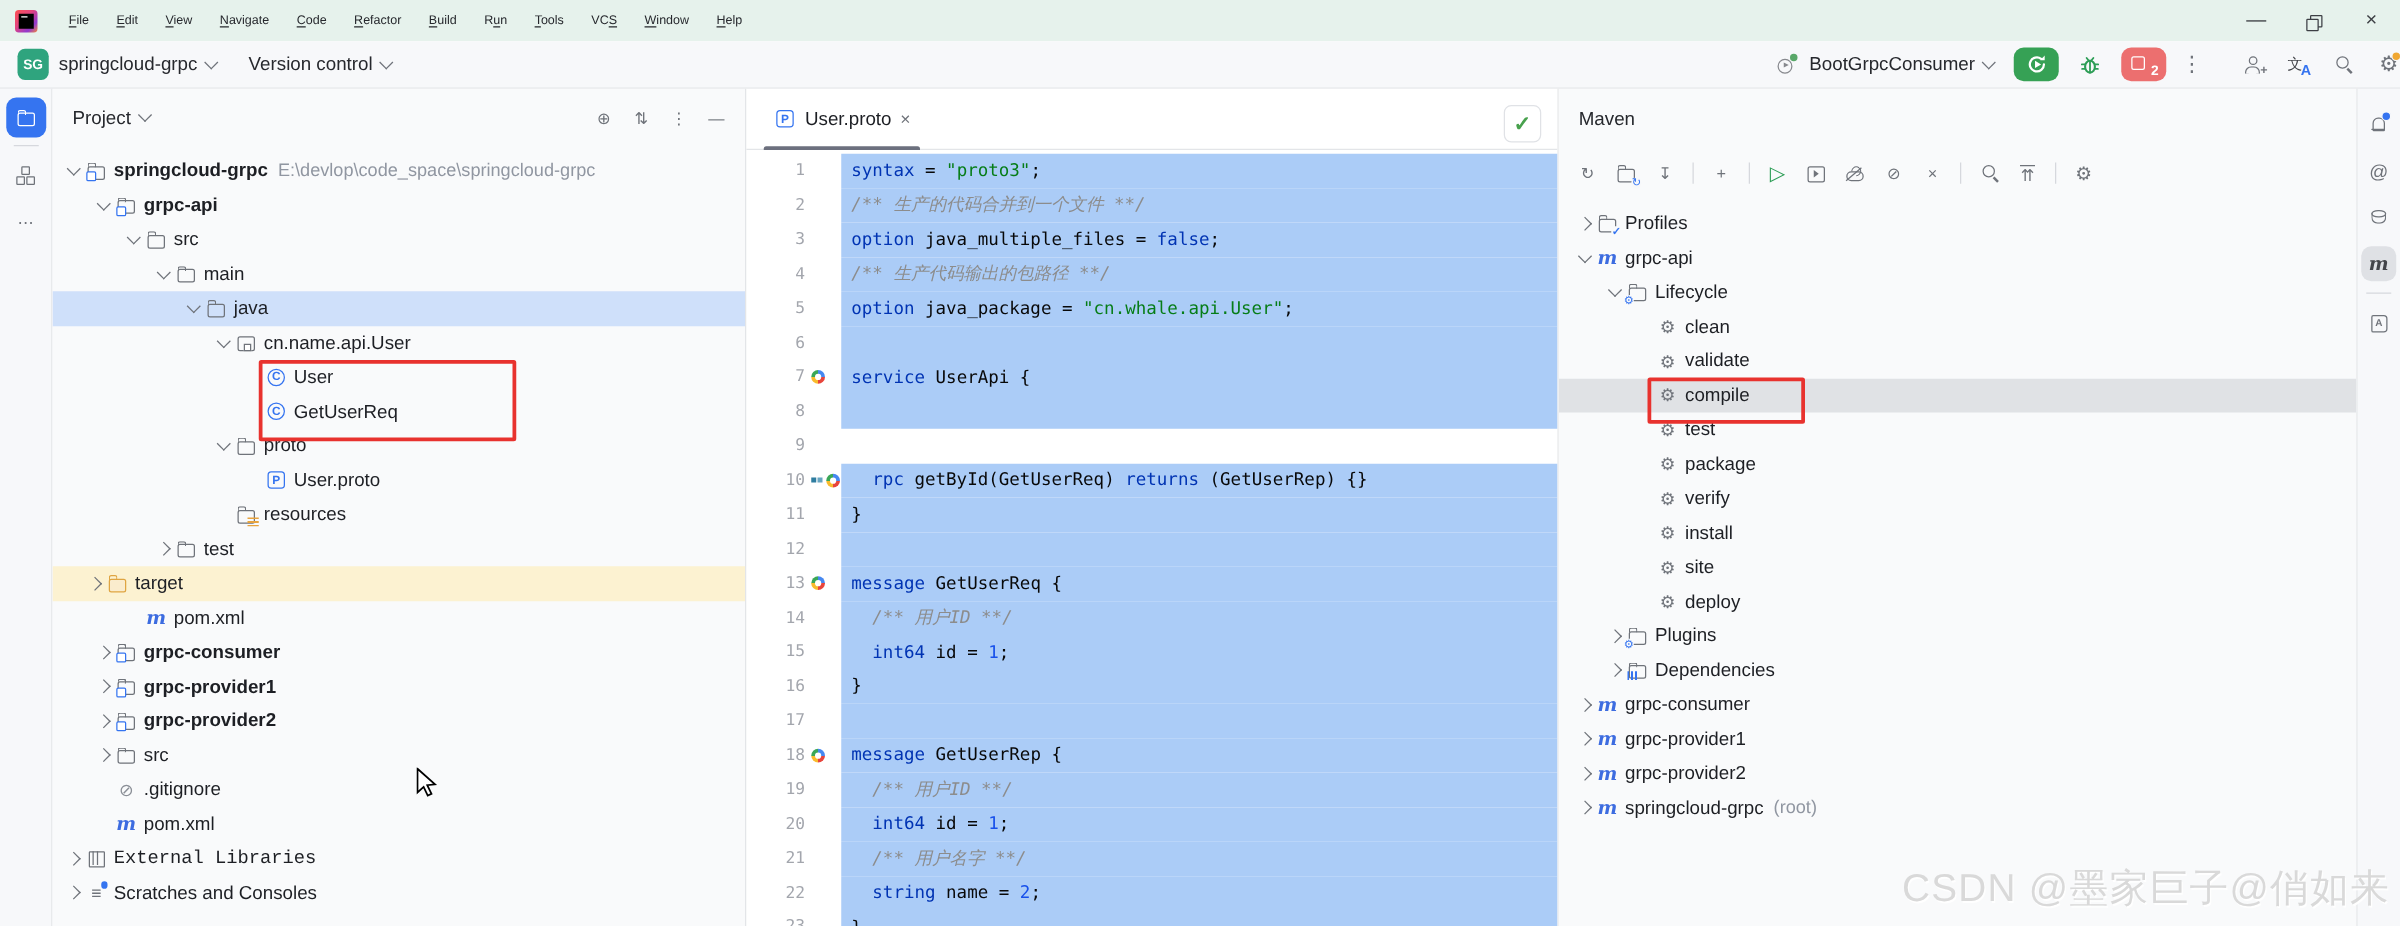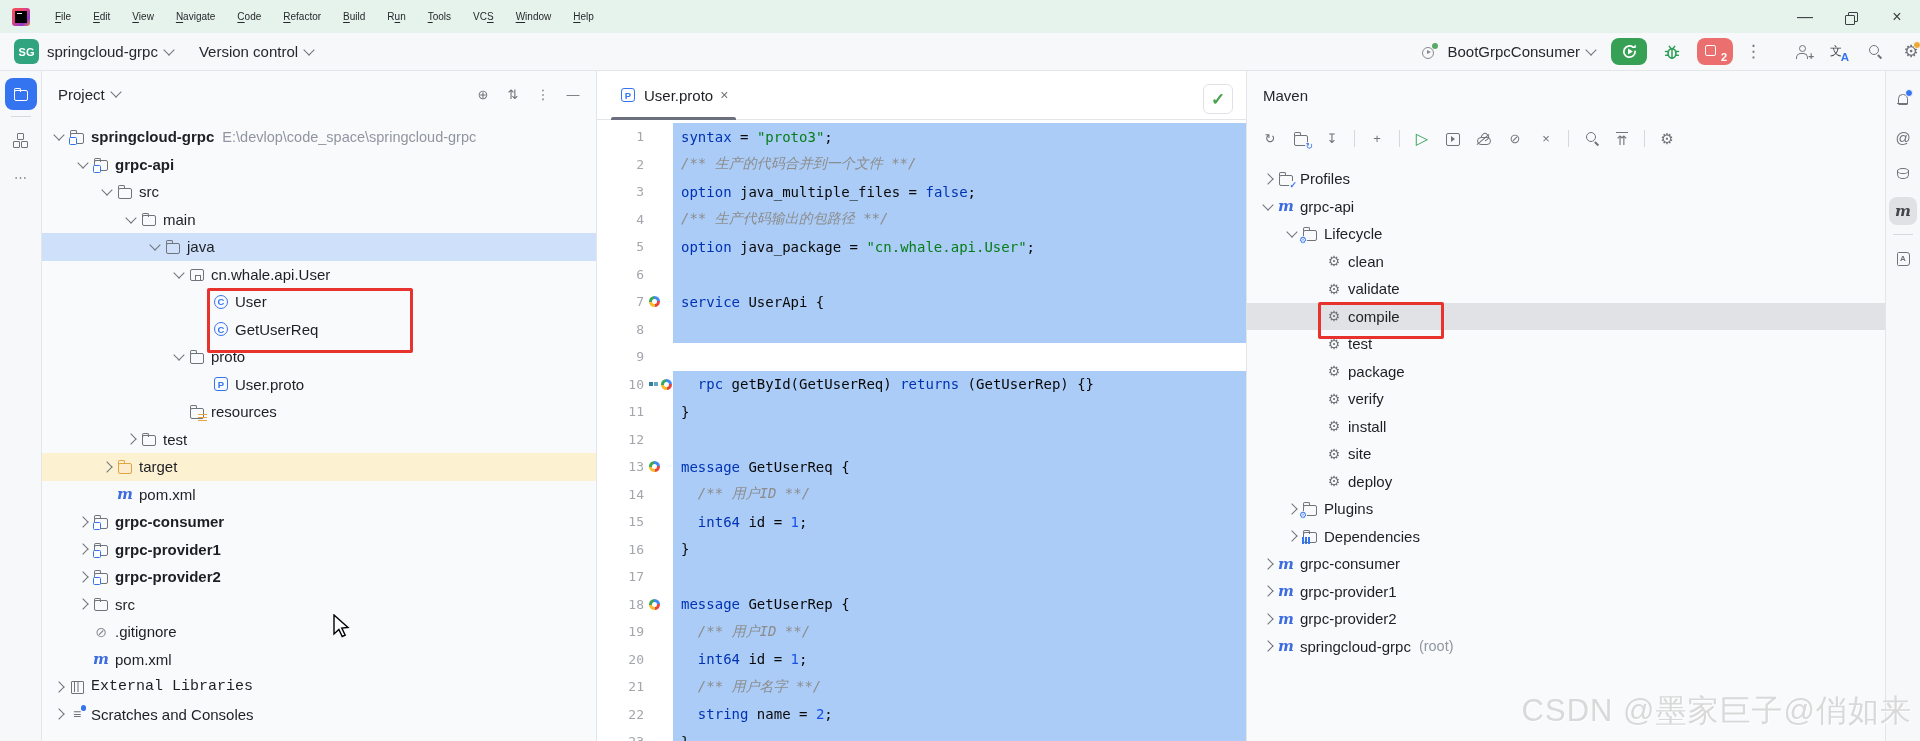--- a/index.html
+++ b/index.html
@@ -303,21 +303,21 @@
           <span class="ic ic-folder f"></span>
           <span class="lbl">java</span>
         </div>
         <div class="trow" style="padding-left: 128px;">
           <span class="chevslot">
             <span class="chev open"></span>
           </span>
           <span class="ic ic-package">
             <span class="pdot"></span>
           </span>
-          <span class="lbl">cn.whale.api.User</span>
+          <span class="lbl">cn.name.api.User</span>
         </div>
         <div class="trow" style="padding-left: 152px;">
           <span class="chevslot"></span>
           <span class="ic ic-class">
             <span class="g">C</span>
           </span>
           <span class="lbl">User</span>
         </div>
         <div class="trow" style="padding-left: 152px;">
           <span class="chevslot"></span>
@@ -347,21 +347,21 @@
           </span>
           <span class="lbl">resources</span>
         </div>
         <div class="trow" style="padding-left: 80px;">
           <span class="chevslot">
             <span class="chev closed"></span>
           </span>
           <span class="ic ic-folder f"></span>
           <span class="lbl">test</span>
         </div>
-        <div class="trow st-target" style="padding-left: 56px; text-align: center;">
+        <div class="trow st-target" style="padding-left: 25px; text-align: center;">
           <span class="chevslot">
             <span class="chev closed"></span>
           </span>
           <span class="ic ic-target f"></span>
           <span class="lbl">target</span>
         </div>
         <div class="trow" style="padding-left: 56px;">
           <span class="chevslot"></span>
           <span class="ic ic-maven">
             <span class="g">m</span>

